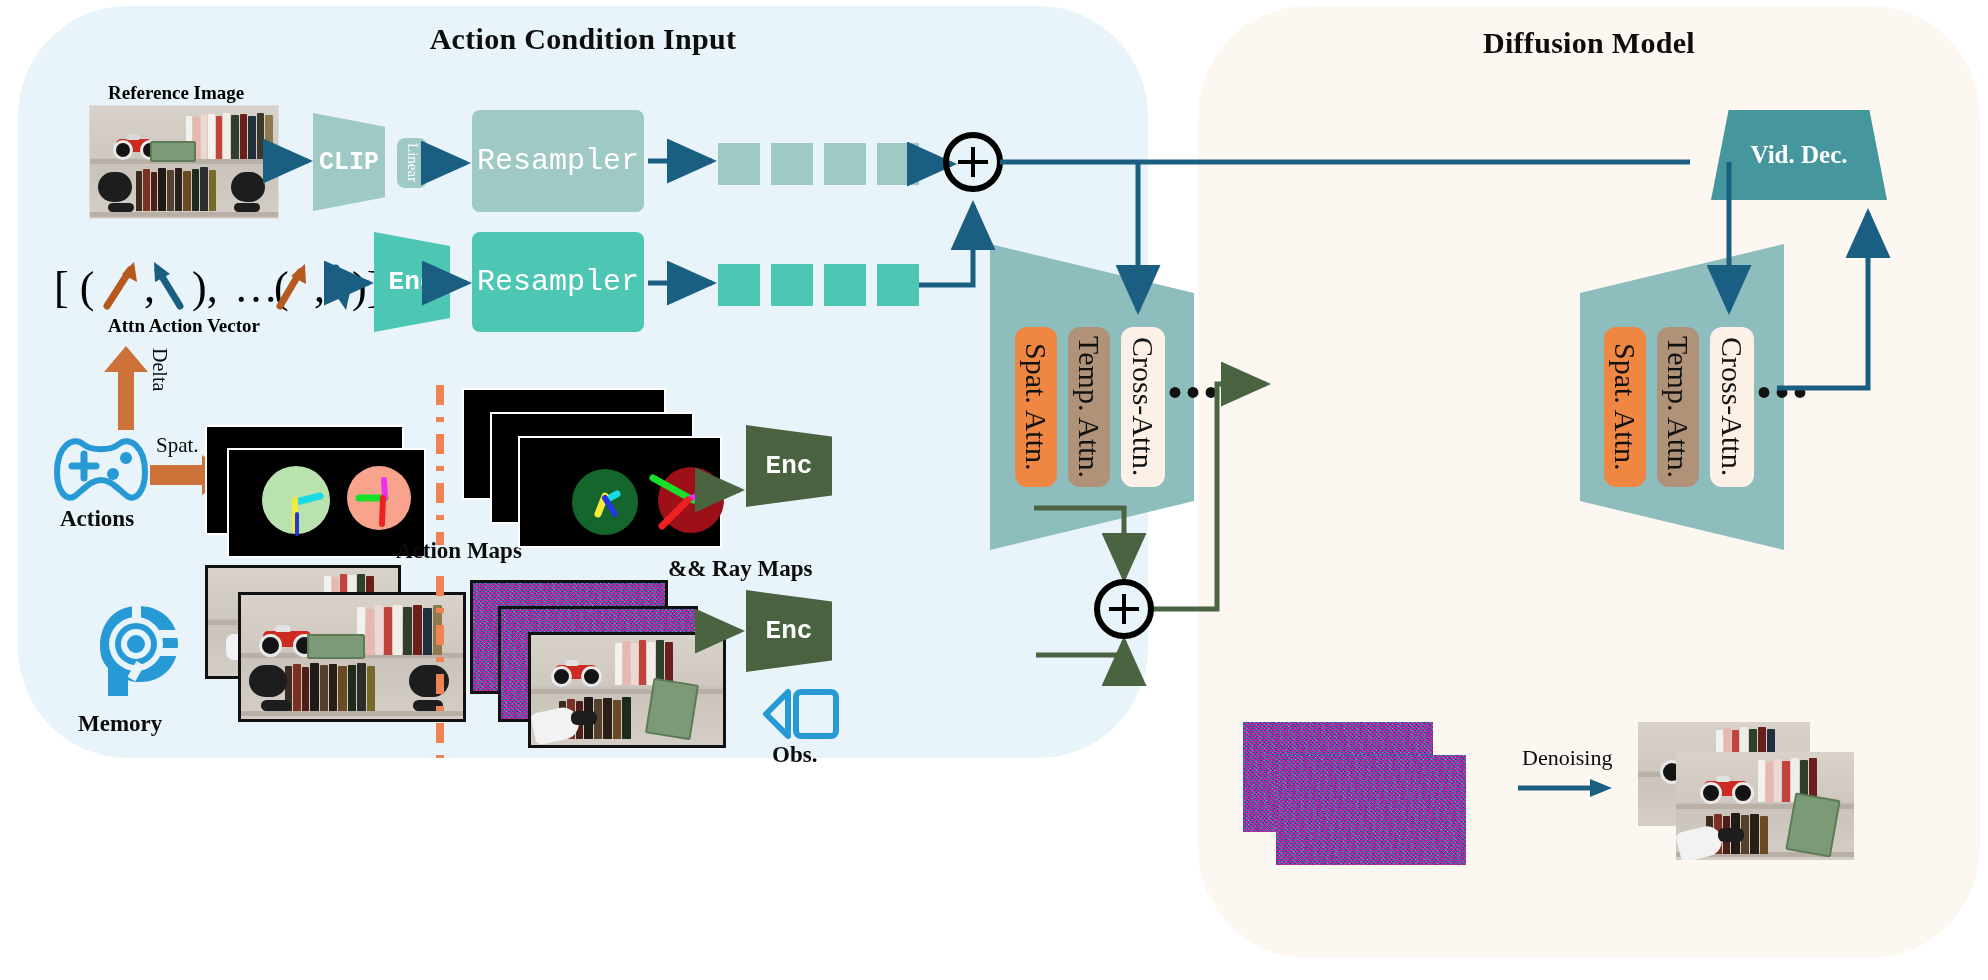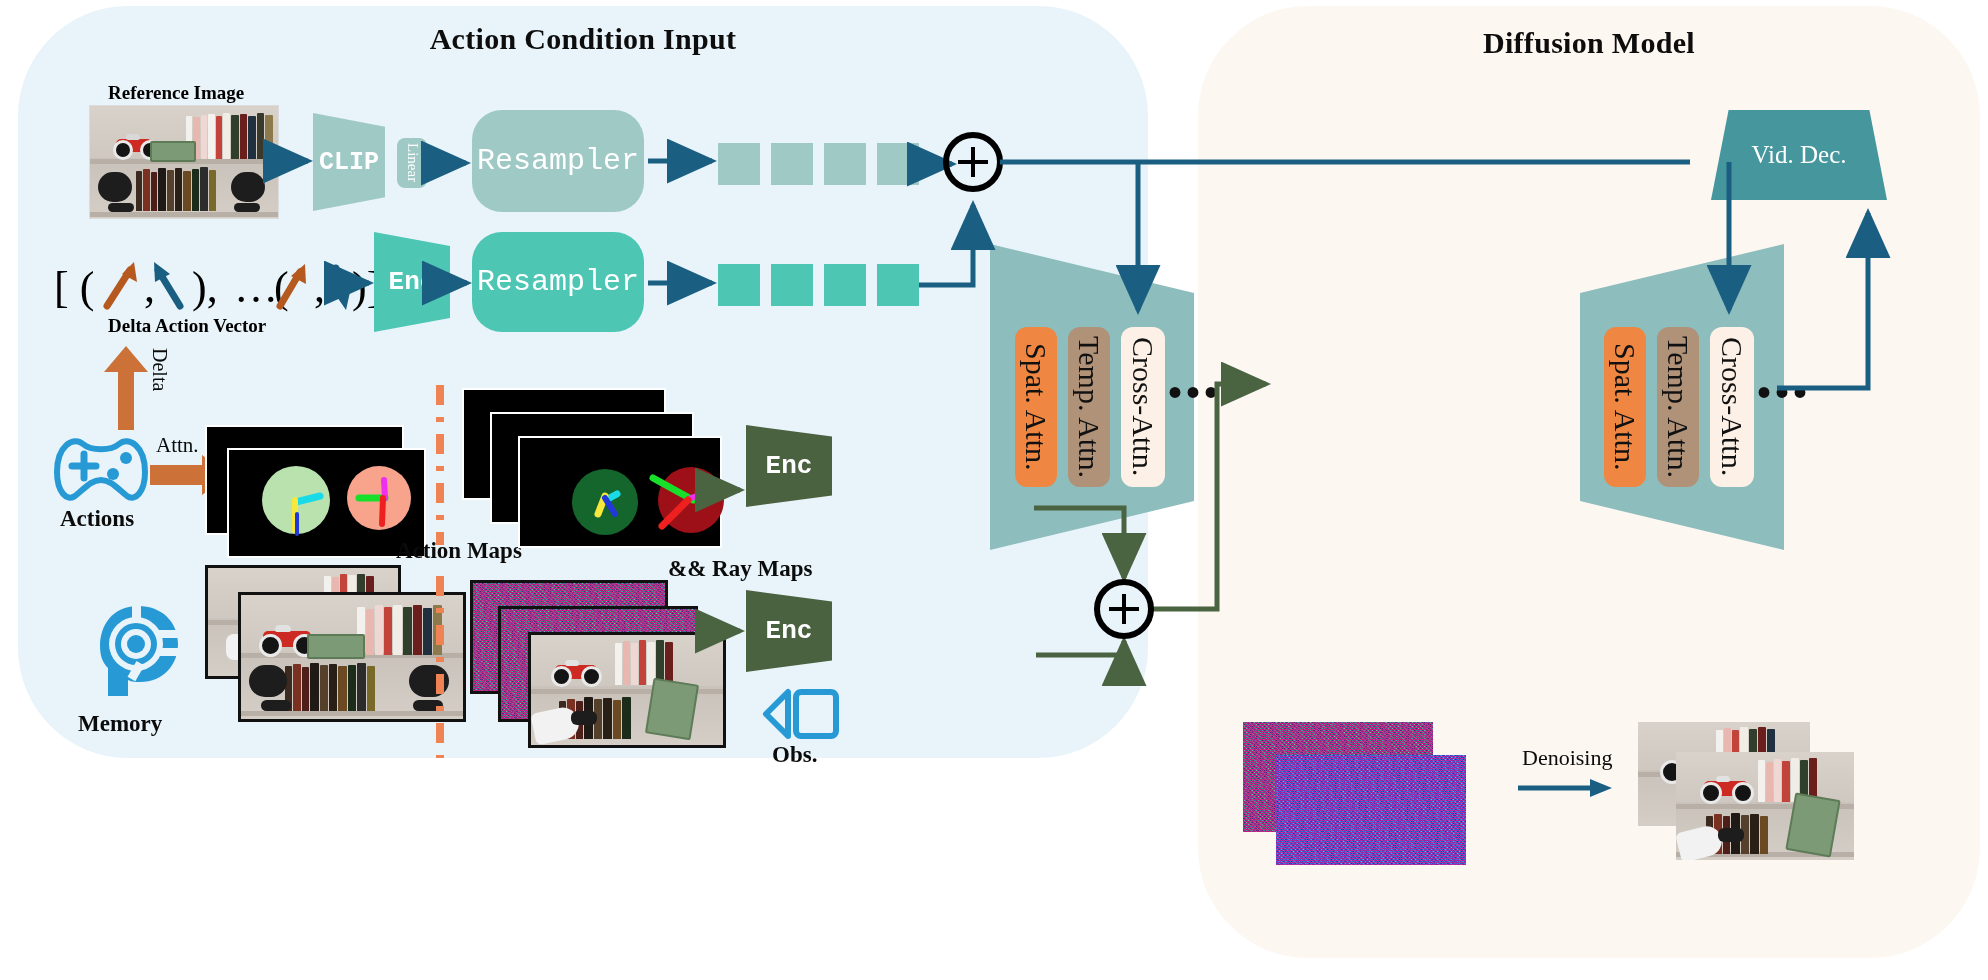--- a/index.html
+++ b/index.html
@@ -43,21 +43,21 @@
        repeating-linear-gradient(17deg,rgba(255,255,255,.35) 0 1px,rgba(10,10,10,.35) 1px 2px);
   }
 
   
   .trap-r{ 
      clip-path:polygon(0 0,100% 14%,100% 86%,0 100%);}
   .trap-dec{clip-path:polygon(10% 0,90% 0,100% 100%,0 100%);}
   .unet-left{clip-path:polygon(0 0,100% 16%,100% 84%,0 100%);}
   .unet-right{clip-path:polygon(0 16%,100% 0,100% 100%,0 84%);}
 
-  .rounded-box{border-radius:30px;}
+  .rounded-box{border-radius:8px;}
   .token{}
 
   .attn-col{border-radius:12px;writing-mode:vertical-rl;text-orientation:mixed;
      display:flex;align-items:center;justify-content:center;
      font-size:30px;color:#111;white-space:nowrap;}
 
   .dots{font-size:40px;letter-spacing:4px;color:#111;line-height:1;
         font-family:"Liberation Sans",sans-serif;}
 
   .blockcenter{display:flex;align-items:center;justify-content:center;
@@ -149,21 +149,21 @@
       <polygon points="82,10 85,30 70,22" fill="#b6591f"></polygon>
       <line x1="128" y1="54" x2="106" y2="18" stroke="#1a5f82" stroke-width="7"></line>
       <polygon points="102,10 118,22 103,30" fill="#1a5f82"></polygon>
       <line x1="228" y1="54" x2="248" y2="20" stroke="#b6591f" stroke-width="7"></line>
       <polygon points="253,12 254,32 239,24" fill="#b6591f"></polygon>
       <line x1="284" y1="16" x2="292" y2="48" stroke="#1a5f82" stroke-width="7"></line>
       <polygon points="294,58 283,42 298,40" fill="#1a5f82"></polygon>
     </g>
   </svg>
 </div>
-<div class="abs bold-lab" style="left:108px;top:315px;">Delta Action Vector</div>
+<div class="abs bold-lab" style="left:108px;top:315px;">Attn Action Vector</div>
 
 <div class="abs" style="left:96px;top:344px;width:60px;height:86px;">
   <svg width="60" height="86" viewBox="0 0 60 86">
     <polygon points="22,86 22,28 8,28 30,2 52,28 38,28 38,86" fill="#cc7239"></polygon>
   </svg>
 </div>
 <div class="abs plain-lab vert-lab" style="left:148px;top:348px;height:70px;font-size:20px;">Delta</div>
 
 <div class="abs trap-r blockcenter" style="left:374px;top:232px;width:76px;height:100px;background:#4ec6b4;font-size:26px;font-weight:bold;">
   <span>Enc</span>
@@ -183,21 +183,21 @@
     <path d="M10 40 C10 14, 26 4, 36 12 C44 19, 64 19, 72 12 C82 4, 98 14, 98 40
              C98 60, 88 70, 80 64 C70 56, 64 48, 54 48 C44 48, 38 56, 28 64 C20 70, 10 60, 10 40 Z" fill="none" stroke="#279ad6" stroke-width="6" stroke-linejoin="round"></path>
     <line x1="25" y1="34" x2="49" y2="34" stroke="#279ad6" stroke-width="7" stroke-linecap="round"></line>
     <line x1="37" y1="22" x2="37" y2="46" stroke="#279ad6" stroke-width="7" stroke-linecap="round"></line>
     <circle cx="79" cy="26" r="6" fill="#279ad6"></circle>
     <circle cx="66" cy="42" r="6" fill="#279ad6"></circle>
   </svg>
 </div>
 <div class="abs bold-lab-lg" style="left:60px;top:506px;">Actions</div>
 
-<div class="abs plain-lab" style="left:156px;top:433px;font-size:21px;">Attn.</div>
+<div class="abs plain-lab" style="left:156px;top:433px;font-size:21px;">Spat.</div>
 <div class="abs" style="left:150px;top:455px;width:82px;height:42px;">
   <svg width="82" height="42" viewBox="0 0 82 42">
     <polygon points="0,10 52,10 52,0 80,20 52,40 52,30 0,30" fill="#cc7239"></polygon>
   </svg>
 </div>
 
 <div class="abs" style="left:205px;top:425px;width:195px;height:106px;background:#000;border:2px solid #fff;"></div>
 <div class="abs" style="left:227px;top:448px;width:195px;height:106px;background:#000;border:2px solid #fff;">
   <div class="abs" style="left:33px;top:16px;width:68px;height:68px;border-radius:50%;background:#b9e2ae;"></div>
   <div class="abs" style="left:118px;top:16px;width:64px;height:64px;border-radius:50%;background:#f8a48d;"></div>
@@ -367,21 +367,21 @@
 <div class="abs attn-col" style="left:1657px;top:327px;width:42px;height:160px;background:#b09279;">
   <span>Temp. Attn.</span>
 </div>
 <div class="abs attn-col" style="left:1710px;top:327px;width:44px;height:160px;background:#fdf0e6;">
   <span>Cross-Attn.</span>
 </div>
 <div class="abs dots" style="left:1757px;top:372px;">•••</div>
 
 <div class="abs trap-dec" style="left:1711px;top:110px;width:176px;height:90px;background:#45979d;">
   <div style="position:absolute;inset:0;display:flex;flex-direction:column;align-items:center;justify-content:center;
-              color:#fff;font-size:25px;font-weight:normal;line-height:1.18;">
+              color:#fff;font-size:25px;font-weight:bold;line-height:1.18;">
     <span>Vid. Dec.</span>
   </div>
 </div>
 
 <div class="abs noise" style="left:1243px;top:722px;width:190px;height:110px;"></div>
 <div class="abs noise" style="left:1276px;top:755px;width:190px;height:110px;"></div>
 
 <div class="abs plain-lab" style="left:1522px;top:745px;font-size:22px;">Denoising</div>
 <div class="abs" style="left:1518px;top:775px;width:96px;height:26px;">
   <svg width="96" height="26" viewBox="0 0 96 26">

